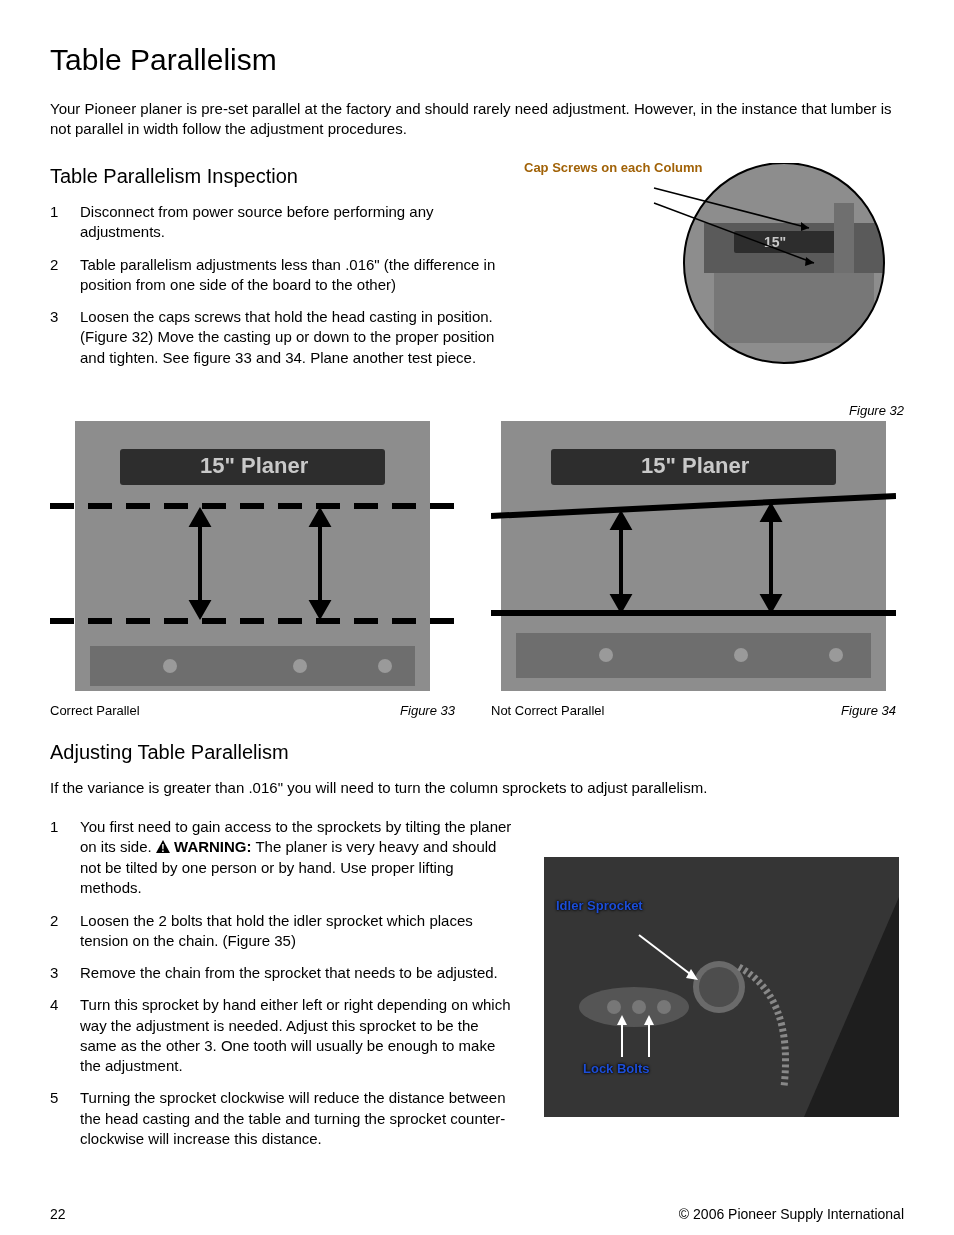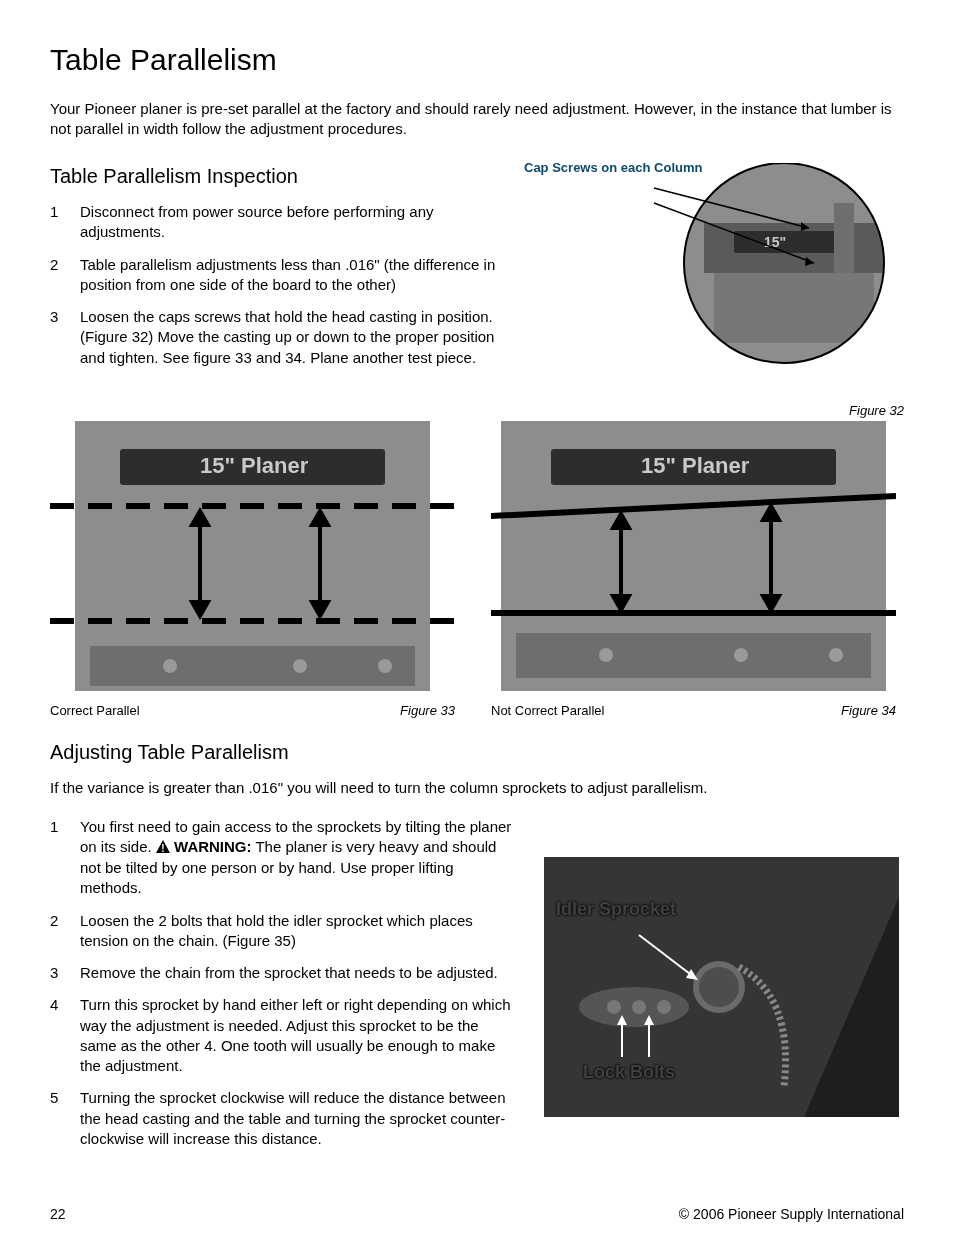--- a/index.html
+++ b/index.html
@@ -67,23 +67,23 @@
     align-items: center;
   }
   .fig-caption-right {
     text-align: right;
     font-style: italic;
     font-size: 13px;
     margin-top: 4px;
   }
   .annot {
     position: absolute;
-    color: #404040;
+    color: #1d4ed8;
     font-weight: bold;
-    font-size: 18px;
+    font-size: 13px;
     line-height: 1.15;
     text-shadow: 0 0 3px #000, 0 0 2px #000;
   }
   .pair {
     display: flex;
     gap: 36px;
     margin-bottom: 20px;
   }
   .pair .fig { flex: 0 0 auto; }
   .footer {
@@ -138,21 +138,21 @@
           <text class="label-text" x="230" y="84" font-size="14" font-weight="bold">15"</text>
           <rect x="300" y="40" width="20" height="120" fill="#6f6f6f"></rect>
           <rect x="180" y="110" width="160" height="70" fill="#777"></rect>
         </g>
         <circle cx="250" cy="100" r="100" fill="none" stroke="#000" stroke-width="2"></circle>
         <line x1="120" y1="25" x2="275" y2="65" stroke="#000" stroke-width="1.5"></line>
         <polygon points="275,65 267,59 267,68" fill="#000"></polygon>
         <line x1="120" y1="40" x2="280" y2="100" stroke="#000" stroke-width="1.5"></line>
         <polygon points="280,100 272,94 271,103" fill="#000"></polygon>
       </svg>
-      <div class="annot" style="left:-10px; top:-2px; color:#0c4a6e; text-shadow:none; font-size:13px;">Cap Screws on each Column</div>
+      <div class="annot" style="left:-10px; top:-2px; color:#a16207; text-shadow:none; font-size:13px;">Cap Screws on each Column</div>
       <div class="fig-caption-right">Figure 32</div>
     </div>
   </div>
 </div>
 
 <div class="pair">
 
   <div class="fig">
     <svg class="placeholder-svg" width="405" height="270">
       <rect class="bg" x="25" y="0" width="355" height="270"></rect>
@@ -219,21 +219,21 @@
     <ol class="steps">
       <li>
         <span>You first need to gain access to the sprockets by tilting the planer on its side. </span><span class="warning-icon"><svg width="14" height="13" viewBox="0 0 14 13">
               <polygon points="7,0 14,13 0,13" fill="#000"></polygon>
               <text x="7" y="11.5" text-anchor="middle" font-size="10" font-weight="bold" fill="#fff" font-family="Arial">!</text>
             </svg></span>
         <span class="bold"> <span>WARNING:</span></span><span> The planer is very heavy and should not be tilted by one person or by hand. Use proper lifting methods.</span>
       </li>
       <li>Loosen the 2 bolts that hold the idler sprocket which places tension on the chain. (Figure 35)</li>
       <li>Remove the chain from the sprocket that needs to be adjusted.</li>
-      <li>Turn this sprocket by hand either left or right depending on which way the adjustment is needed. Adjust this sprocket to be the same as the other 4. One tooth will usually be enough to make the adjustment.</li>
+      <li>Turn this sprocket by hand either left or right depending on which way the adjustment is needed. Adjust this sprocket to be the same as the other 3. One tooth will usually be enough to make the adjustment.</li>
       <li>Turning the sprocket clockwise will reduce the distance between the head casting and the table and turning the sprocket counter-clockwise will increase this distance.</li>
     </ol>
   </div>
   <div class="col-right" style="width:360px;">
     <div class="fig" style="margin-top:40px;">
       <svg class="placeholder-svg" width="355" height="260">
         <rect x="0" y="0" width="355" height="260" fill="#1e1e1e"></rect>
         <polygon points="0,0 355,0 355,40 260,260 0,260" fill="#353535"></polygon>
         <ellipse cx="90" cy="150" rx="55" ry="20" fill="#555"></ellipse>
         <circle cx="70" cy="150" r="7" fill="#777"></circle>

